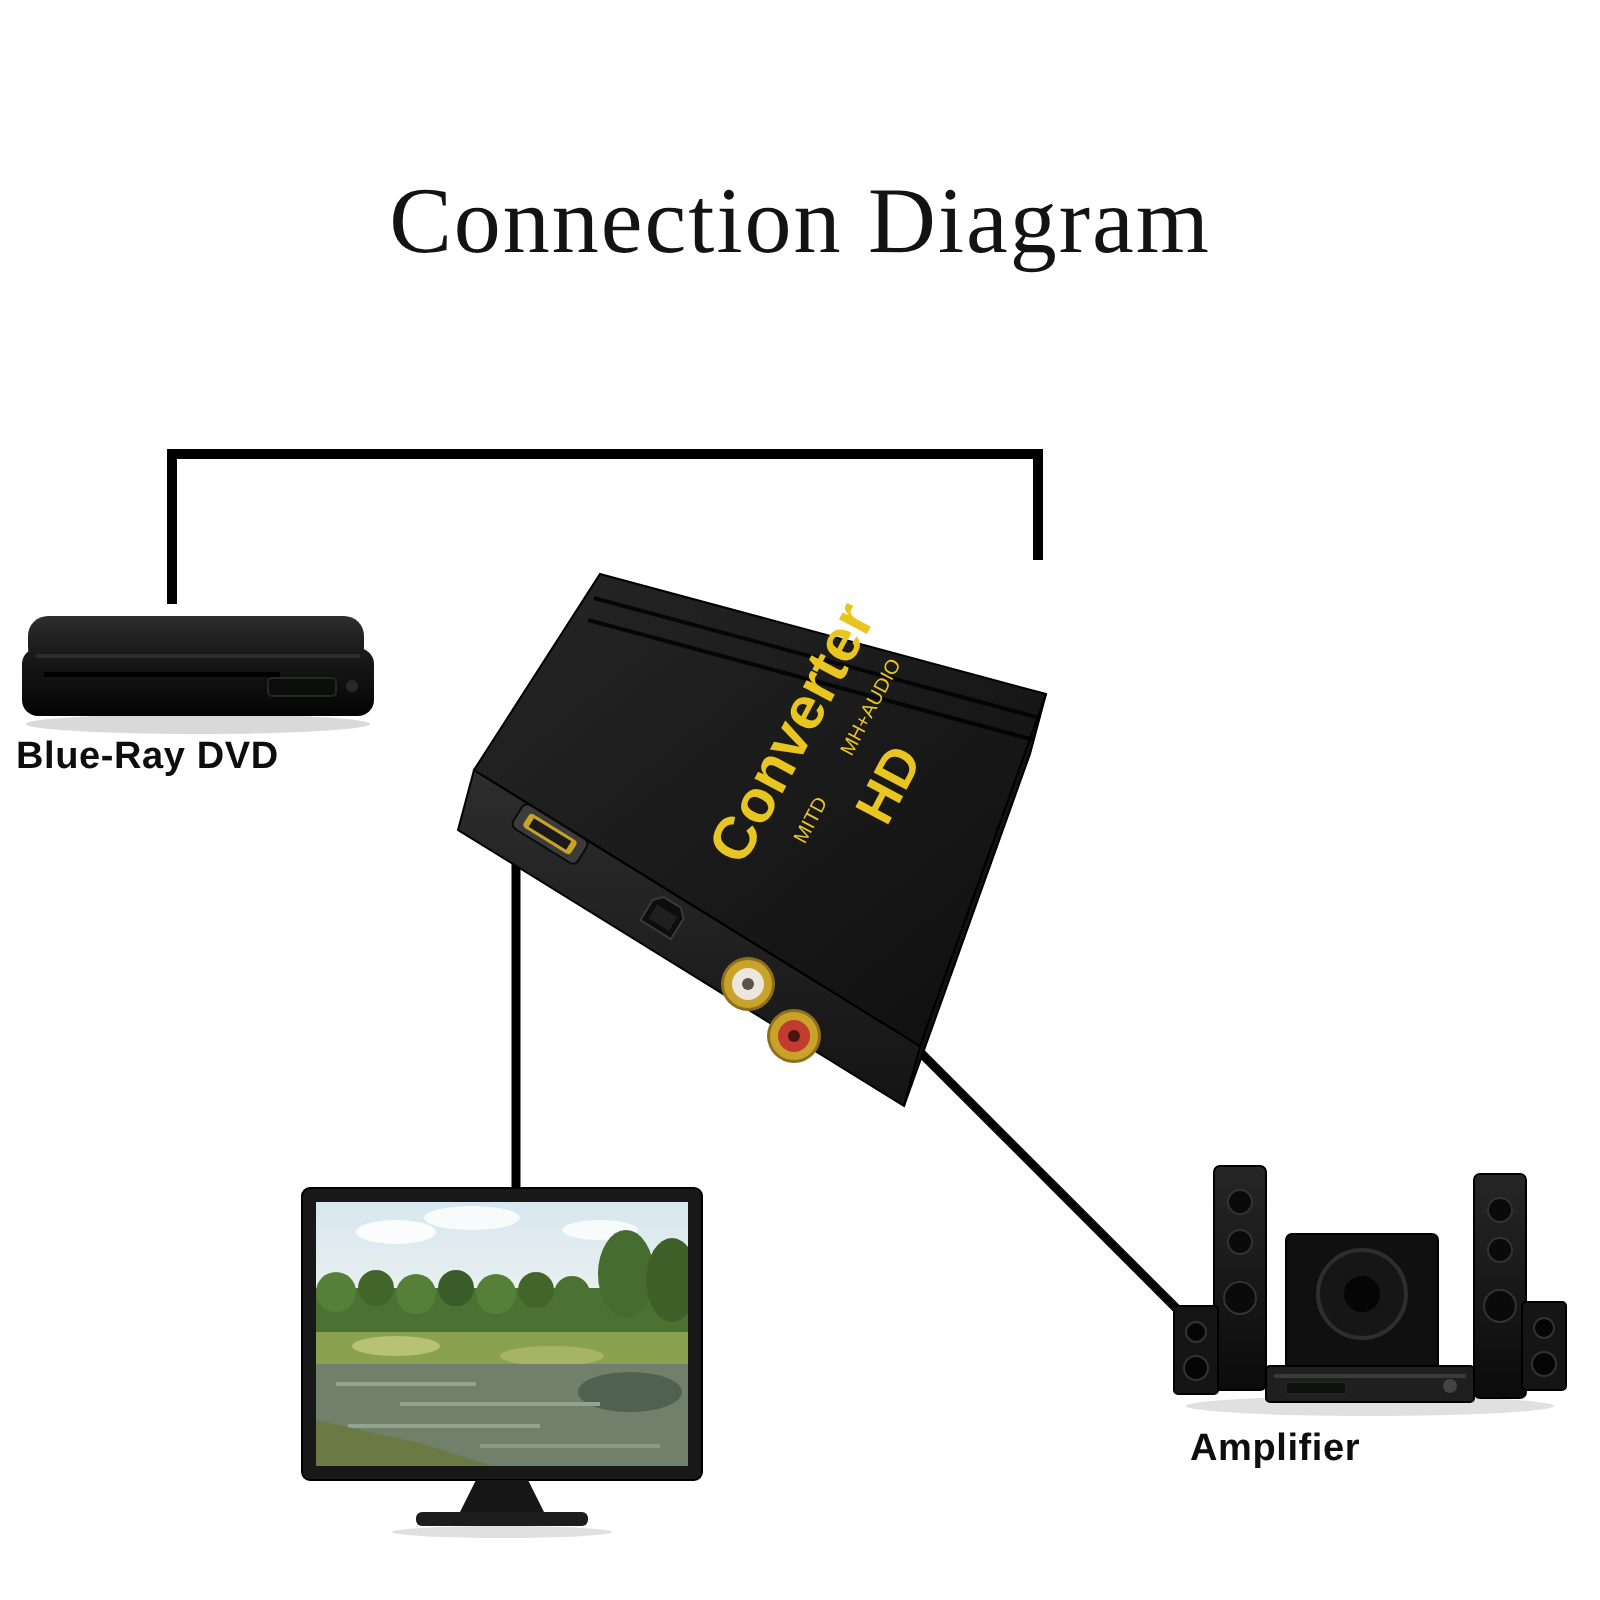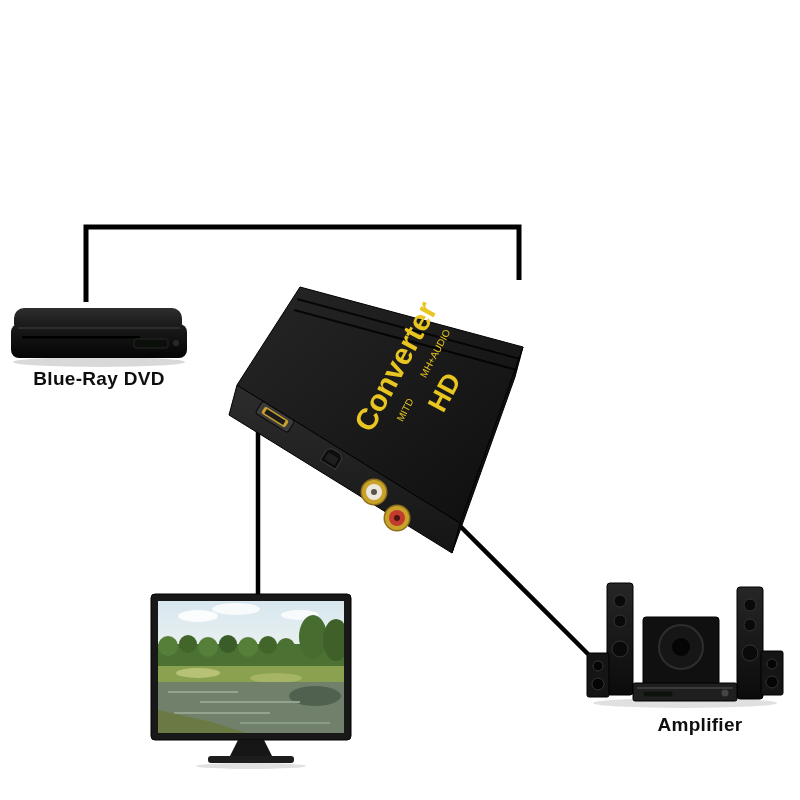--- a/index.html
+++ b/index.html
@@ -12,30 +12,31 @@
   .stage { position:absolute; left:0; top:0; width:800px; height:800px; }
   .title {
     position:absolute; top:84px; left:0; width:100%;
     text-align:center;
     font-family:"Liberation Serif","DejaVu Serif",serif;
     font-size:47px; color:#131313; letter-spacing:1px;
   }
   .abs { position:absolute; }
   .dev-label {
     position:absolute; font-weight:bold; font-size:19px;
-    color:#0e0e0e; text-align:center; letter-spacing:0.3px;
+    color:#0e0e0e; letter-spacing:0.3px;
   }
   .connectors { position:absolute; left:0; top:0; pointer-events:none; }
   svg text { font-family:"Liberation Sans","DejaVu Sans",sans-serif; }
 </style>
 </head>
 <body>
 
 <div class="stage">
 
+  <div class="title">Connection Diagram</div>
 
   <svg class="connectors" width="800" height="800" viewBox="0 0 800 800">
     <polyline points="86,302 86,227 519,227 519,280" fill="none" stroke="#000000" stroke-width="5"></polyline>
     <line x1="258" y1="430" x2="258" y2="599" stroke="#000000" stroke-width="4.5"></line>
     <line x1="450" y1="516" x2="588" y2="654" stroke="#000000" stroke-width="4.5"></line>
   </svg>
 
   <svg class="abs" style="left:8px; top:302px;" width="182" height="68" viewBox="0 0 182 68">
     <defs>
       <linearGradient id="brTop" x1="0" y1="0" x2="0" y2="1">

